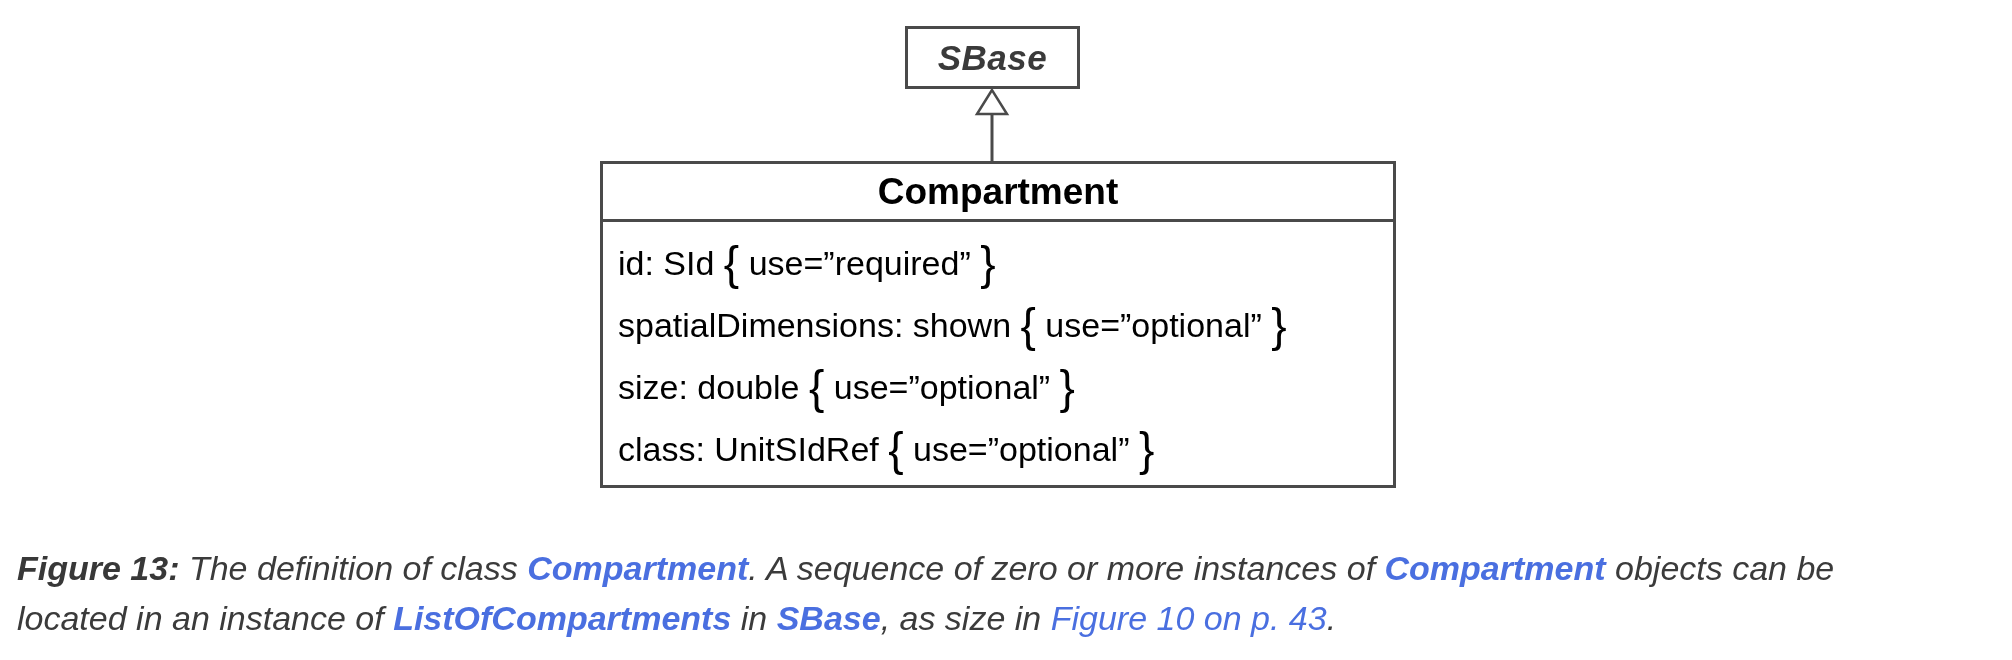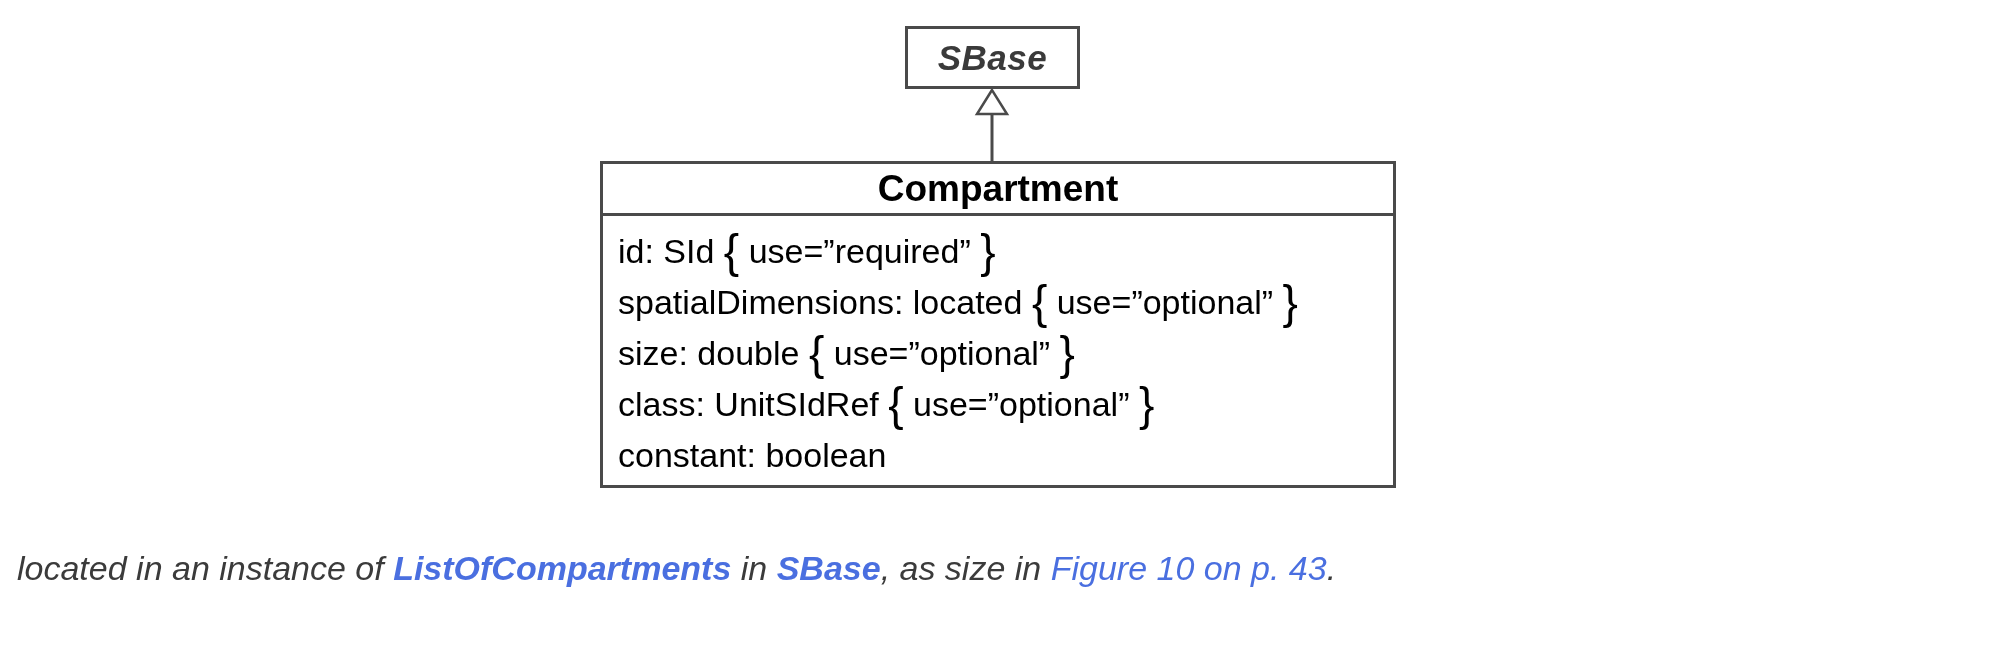--- a/index.html
+++ b/index.html
@@ -104,24 +104,24 @@
     <line x1="57" y1="26" x2="57" y2="76" stroke="#4a4a4a" stroke-width="3"></line>
     <polygon points="57,3 42,27 72,27" fill="#ffffff" stroke="#4a4a4a" stroke-width="2.5"></polygon>
   </svg>
 
   <div class="compartment-box">
     <div class="compartment-header">
       <span class="compartment-title">Compartment</span>
     </div>
     <div class="compartment-attrs">
         <div class="attr-row"><span>id: SId</span> <span class="brace">{</span> use=”required” <span class="brace">}</span></div>
-        <div class="attr-row"><span>spatialDimensions: located</span> <span class="brace">{</span> use=”optional” <span class="brace">}</span></div>
+        <div class="attr-row"><span>spatialDimensions: shown</span> <span class="brace">{</span> use=”optional” <span class="brace">}</span></div>
         <div class="attr-row"><span>size: double</span> <span class="brace">{</span> use=”optional” <span class="brace">}</span></div>
         <div class="attr-row"><span>class: UnitSIdRef</span> <span class="brace">{</span> use=”optional” <span class="brace">}</span></div>
-        <div class="attr-row"><span>constant: boolean</span></div>
       </div>
   </div>
 
   <div class="caption">
+      <div><span class="cap-label">Figure 13: </span><span class="cap-plain">The definition of class </span><span class="cap-class">Compartment</span><span class="cap-plain">. A sequence of zero or more instances of </span><span class="cap-class">Compartment</span><span class="cap-plain"> objects can be</span></div>
       <div><span class="cap-plain">located in an instance of </span><span class="cap-class">ListOfCompartments</span><span class="cap-plain"> in </span><span class="cap-class">SBase</span><span class="cap-plain">, as size in </span><span class="cap-link">Figure 10 on p. 43</span><span class="cap-plain">.</span></div>
     </div>
 
 </div>
 
 </body></html>

